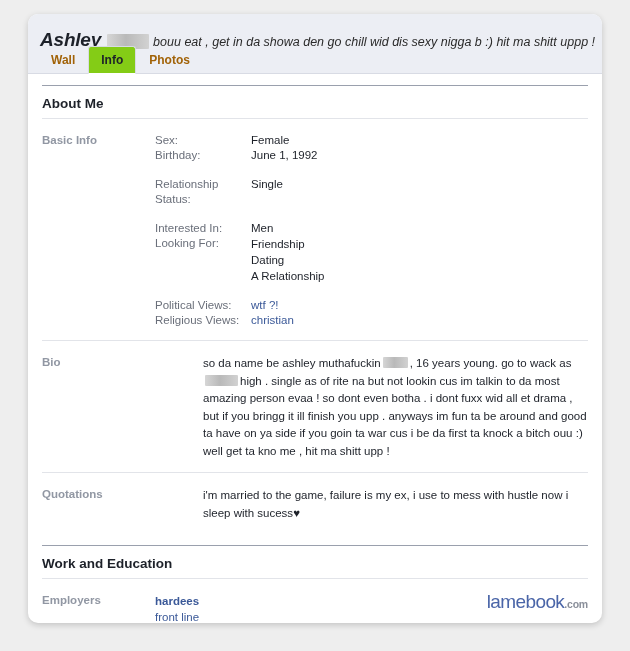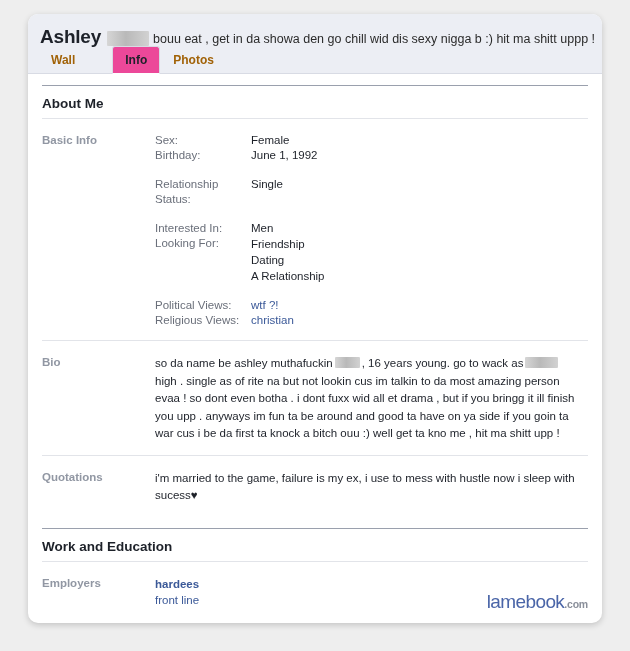--- a/index.html
+++ b/index.html
@@ -30,22 +30,23 @@
     border-bottom: 1px solid #d8dbe4;
     padding: 14px 0 0 0;
     position: relative;
     height: 60px;
     box-sizing: border-box;
   }
   .name-row {
     padding: 0 26px 0 12px;
     white-space: nowrap;
     overflow: hidden;
-    line-height: 18px;
+    line-height: 24px;
     height: 22px;
+    font-style: italic;
   }
   .profile-name {
     font-size: 19px;
     font-weight: bold;
     color: #1d2129;
     letter-spacing: -0.2px;
   }
   .redact {
     display: inline-block;
     vertical-align: -3px;
@@ -72,47 +73,47 @@
   .tab {
     font-size: 12px;
     font-weight: bold;
     color: #a16207;
     padding: 6px 13px 6px 13px;
     line-height: 14px;
     cursor: pointer;
     border-radius: 3px 3px 0 0;
   }
   .tab.active {
-    background: #ec4899;
+    background: #84cc16;
     color: #1d2129;
     border: 1px solid #d8dbe4;
     border-bottom: 1px solid #ffffff;
     margin-bottom: -1px;
     padding: 6px 12px 6px 12px;
-    margin-left: 24px;
   }
   
   .content {
     padding: 0 14px;
   }
   .section-title {
     font-size: 13.5px;
     font-weight: bold;
     color: #1d2129;
     border-top: 1px solid #9aa0ad;
     border-bottom: 1px solid #e2e4e9;
     padding: 10px 0 7px 0;
     margin-top: 11px;
   }
   .row {
     display: flex;
     padding: 14px 0 12px 0;
   }
   .row + .row {
     border-top: 1px solid #e2e4e9;
+    gap: 48px;
   }
   .row-label {
     width: 113px;
     flex: 0 0 113px;
     font-size: 11.5px;
     font-weight: bold;
     color: #9197a3;
     line-height: 15px;
   }
   .row-body {

